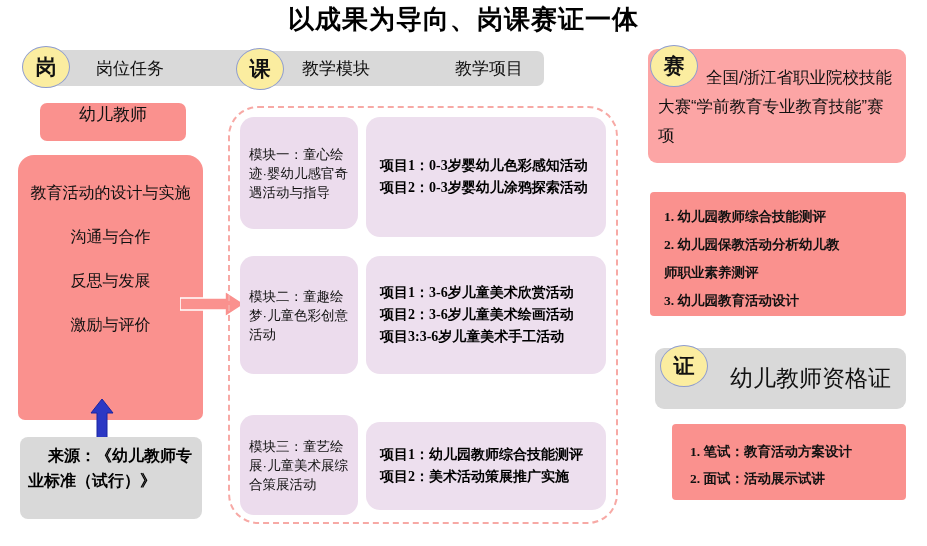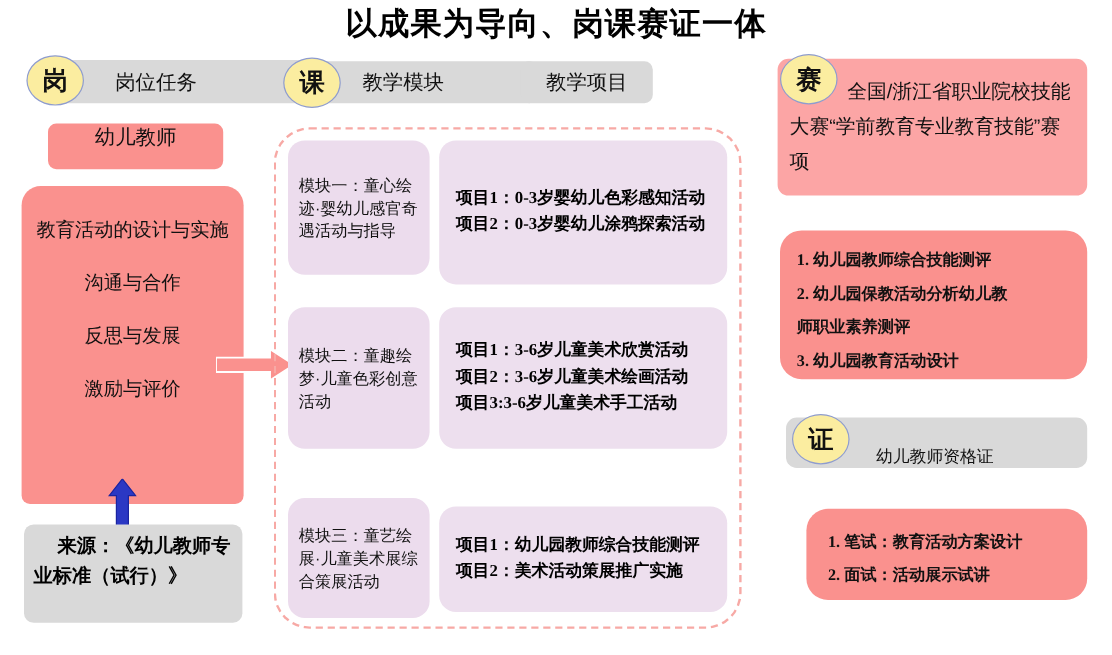--- a/index.html
+++ b/index.html
@@ -39,21 +39,21 @@
     display:flex;align-items:center;justify-content:center;
     font-size:21px;font-weight:bold;color:#111;
     z-index:5;
     font-family:"Liberation Serif","DejaVu Serif",serif;
   }
 
   
   .salmon{
     position:absolute;
     background:#fa918e;
-    border-radius:18px;
+    border-radius:4px;
     color:#111;
   }
   .salmon.center{display:flex;justify-content:center;}
 
   
   #left-role{ left:40px;  top:103px; width:146px; height:38px;
               font-size:17px; border-radius:7px;}
   #left-tasks{ left:18px; top:155px; width:185px; height:265px;
                border-radius:16px 16px 7px 7px;
                display:flex;flex-direction:column;
@@ -120,24 +120,24 @@
     padding:14px 10px 0 10px;
     font-size:16.5px;line-height:29px;color:#111;text-indent:48px;
   }
   #sai-body{
     left:650px;top:192px;width:256px;height:124px;
     box-sizing:border-box;padding:11px 14px 0 14px;
     font-size:13.5px;font-weight:bold;line-height:28px;
     font-family:"Liberation Serif","DejaVu Serif",serif;
   }
   #zheng-hdr{
-    position:absolute;left:655px;top:348px;width:251px;height:42px;
+    position:absolute;left:655px;top:348px;width:251px;height:61px;
     background:#d9d9d9;border-radius:9px;box-sizing:border-box;
-    display:flex;align-items:flex-end;
-    font-size:14px;color:#111;padding-left:75px;
+    display:flex;align-items:center;
+    font-size:23px;color:#111;padding-left:75px;
   }
   #zheng-body{
     left:672px;top:424px;width:234px;height:76px;
     box-sizing:border-box;padding:14px 0 0 18px;
     font-size:13.5px;font-weight:bold;line-height:27px;
     font-family:"Liberation Serif","DejaVu Serif",serif;
   }
   .line{display:block;white-space:nowrap;}
 </style>
 </head>

